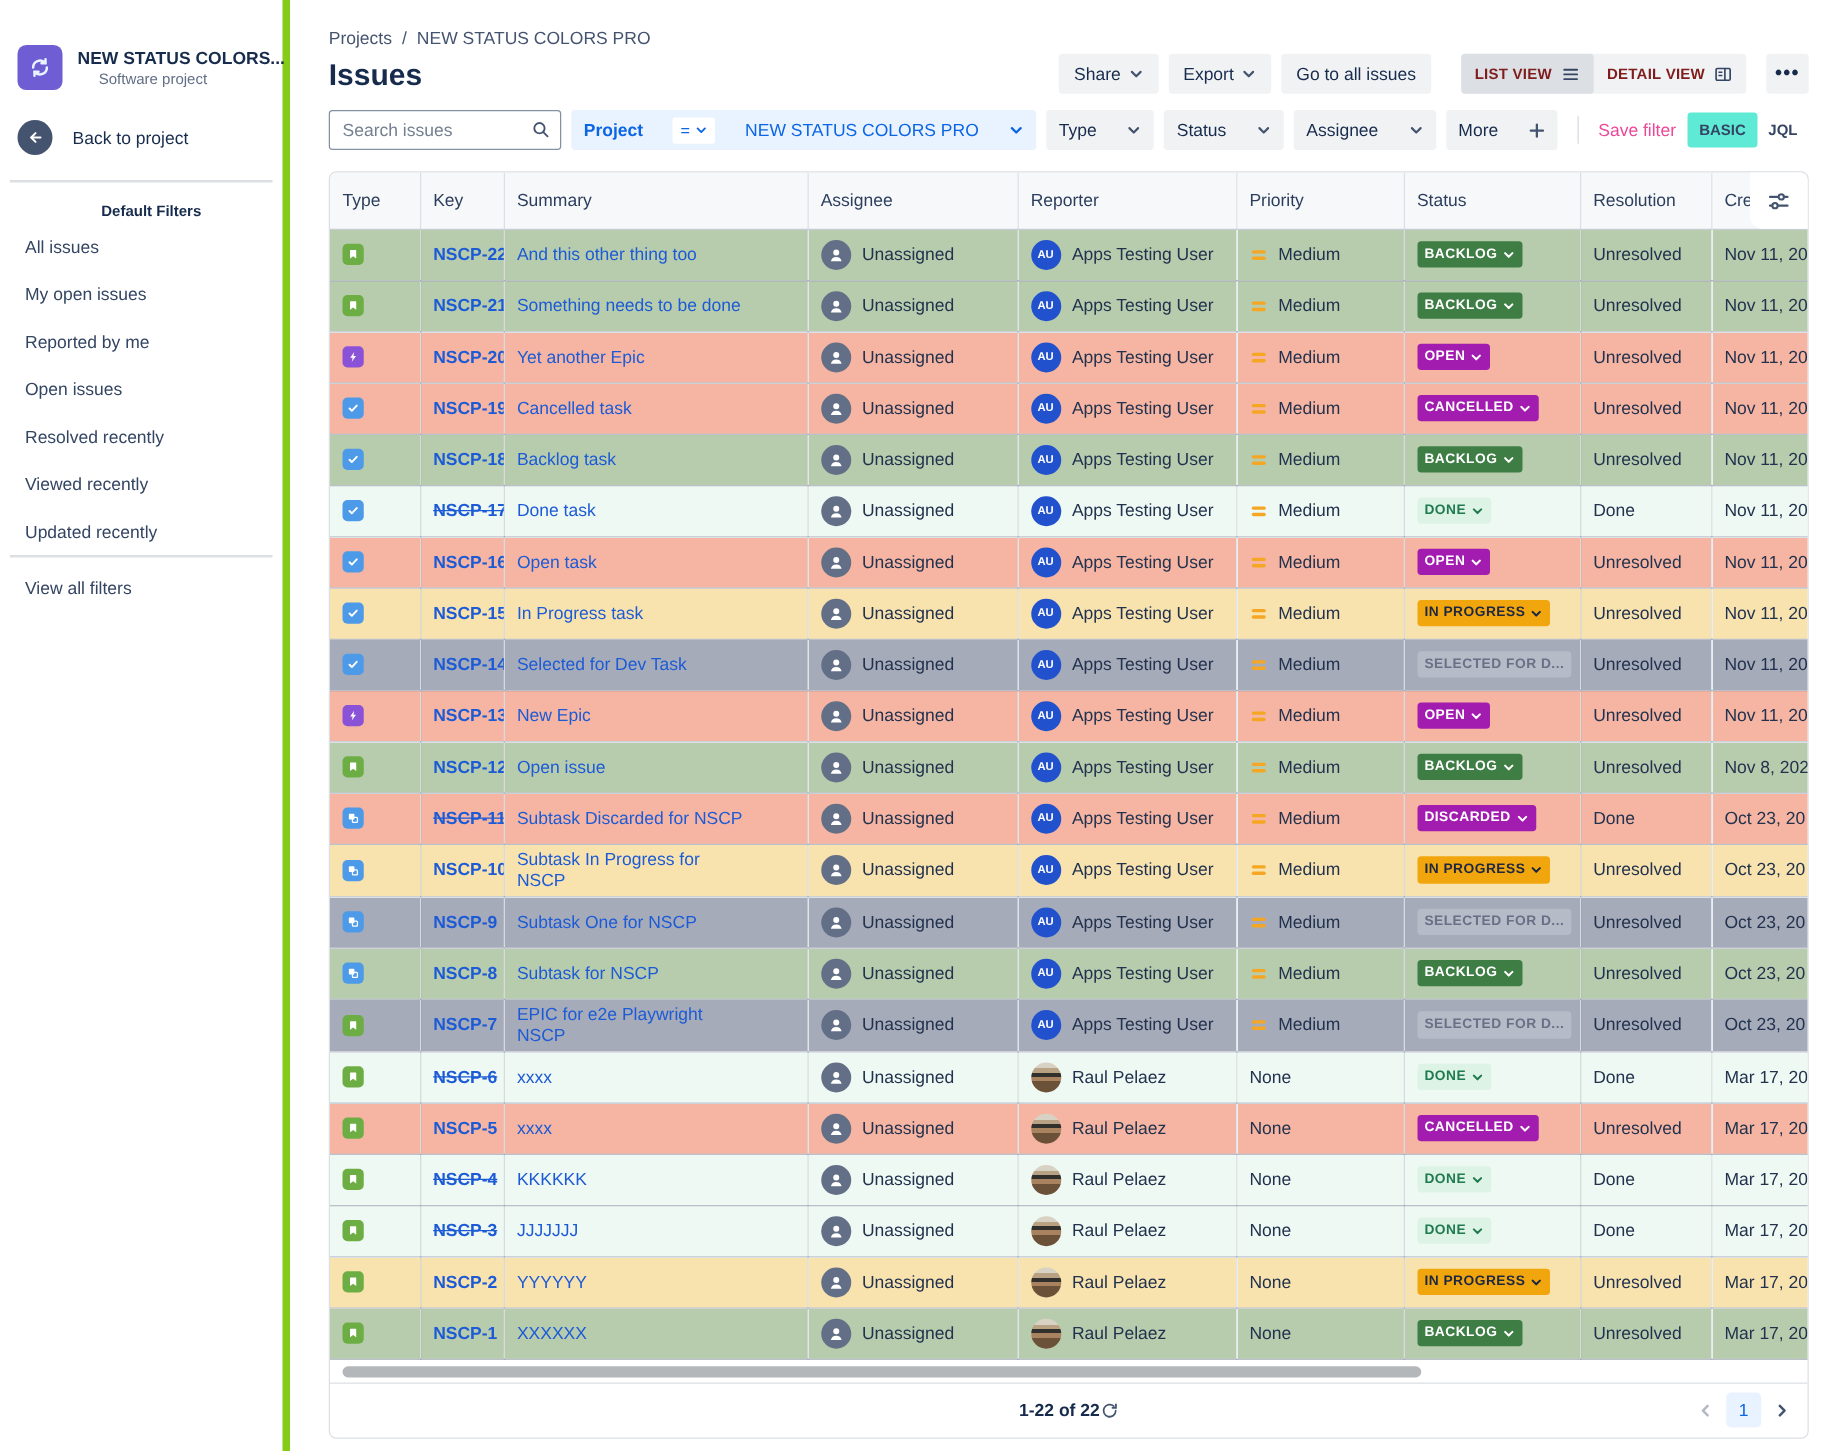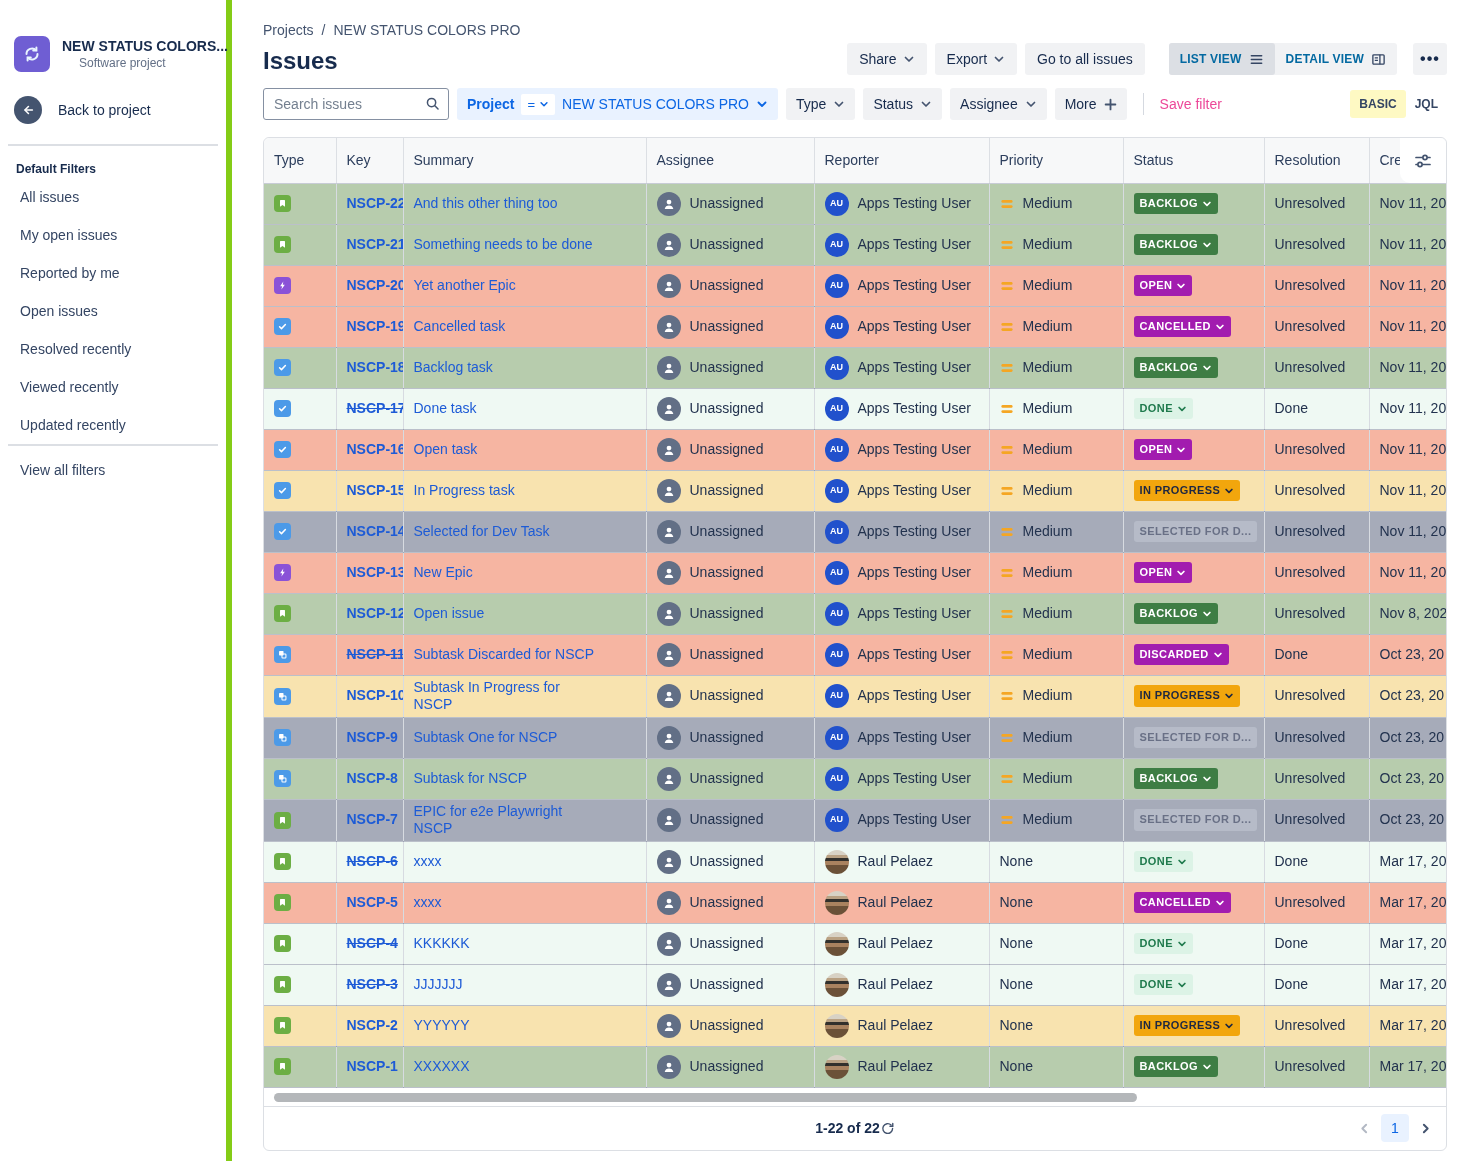--- a/index.html
+++ b/index.html
@@ -12,53 +12,53 @@
 
   
   .sidebar { width:232px; min-width:232px; border-right:6px solid #84cc16; padding-top:36px; }
   .proj { display:flex; gap:12px; align-items:center; padding:0 14px; }
   .proj-icon { width:36px; height:36px; border-radius:7px; background:#6f5ed3; display:flex; align-items:center; justify-content:center; flex:none; }
   .proj-name { font-size:14px; font-weight:700; white-space:nowrap; }
   .proj-type { font-size:12px; color:#626F86; margin-top:2px;margin-left:17px; }
   .back { display:flex; gap:16px; align-items:center; padding:0 14px; margin:24px 0 20px; cursor:pointer; font-size:14px; }
   .back-circle { width:28px; height:28px; border-radius:50%; background:#44546F; display:flex; align-items:center; justify-content:center; flex:none; }
   .side-divider { border:none; border-top:2px solid #DCDFE4; margin:0 8px; }
-  .filters-head { font-size:12px; font-weight:700; margin:16px 0 2px 16px; }
+  .filters-head { font-size:12px; font-weight:700; margin:16px 0 2px 16px;text-align:center; }
   .side-item { padding:11px 8px 11px 20px; font-size:14px; color:#344563; cursor:pointer; }
   .view-all { padding:16px 8px 12px 20px; font-size:14px; color:#344563; cursor:pointer; }
 
   
   .main { flex:1; min-width:0; }
   .page-head { display:flex; justify-content:space-between; align-items:flex-start; padding:22px 16px 0 31px; }
   .crumbs { font-size:14px; color:#44546F; display:flex; gap:8px; }
   .crumb { cursor:pointer; }
   .page-title { font-size:24px; font-weight:700; margin-top:9px; }
   .actions { display:flex; gap:8px; margin-top:21px; align-items:center; }
   .btn { height:32px; display:flex; align-items:center; gap:6px; padding:0 12px; background:#F1F2F4; border-radius:3px; font-size:14px; font-weight:500; cursor:pointer; white-space:nowrap; }
   .seg-group { display:flex; background:#F1F2F4; border-radius:3px; height:32px; align-items:center; margin-left:16px; }
-  .seg { display:flex; align-items:center; gap:7px; height:32px; padding:0 11px; font-size:12px; font-weight:700; color:#0369a1; border-radius:3px; cursor:pointer; letter-spacing:.2px; }
+  .seg { display:flex; align-items:center; gap:7px; height:32px; padding:0 11px; font-size:12px; font-weight:700; color:#7f1d1d; border-radius:3px; cursor:pointer; letter-spacing:.2px; }
   .seg.active { background:#DCDFE4; }
   .dots-btn { width:34px; height:32px; background:#F1F2F4; border-radius:3px; display:flex; align-items:center; justify-content:center; font-weight:700; font-size:16px; letter-spacing:1px; cursor:pointer; margin-left:8px; }
 
   
   .filterbar { display:flex; align-items:center; gap:8px; padding:13px 16px 0 31px; }
   .search-wrap { position:relative; }
   .search { width:186px; height:32px; border:1px solid #8590A2; border-radius:3px; padding:0 32px 0 10px; font-size:14px; font-family:inherit; color:#172B4D; outline:none; }
   .search::placeholder { color:#737F8F; }
   .search-ic { position:absolute; right:9px; top:8px; }
-  .chip { height:32px; display:flex; align-items:center; gap:7px; padding:0 10px; border-radius:3px; background:#F1F2F4; font-size:14px; cursor:pointer; white-space:nowrap; }
+  .chip { height:32px; display:flex; align-items:center; gap:24px; padding:0 10px; border-radius:3px; background:#F1F2F4; font-size:14px; cursor:pointer; white-space:nowrap; }
   .chip-blue { background:#E9F2FF; color:#0C66E4; }
   .chip-blue .chip-label { font-weight:700; }
   .op-box { background:#fff; border-radius:2px; padding:3px 6px; display:flex; align-items:center; gap:4px; font-size:13px; }
   .chip-value { font-weight:500; }
   .vdiv { width:1px; height:22px; background:#D5D9E0; margin:0 8px; }
   .save-filter { color:#ec4899; font-size:14px; cursor:pointer; white-space:nowrap; }
   .mode { margin-left:auto; display:flex; align-items:center; }
   .mode-opt { font-size:12px; font-weight:700; color:#344563; padding:7px 9px; border-radius:3px; cursor:pointer; }
-  .mode-opt.active { background:#fef9c3; }
+  .mode-opt.active { background:#5eead4; }
 
   
   .card { margin:17px 16px 0 31px; width:1184px; border:1px solid #DCDFE4; border-radius:6px; position:relative; background:#fff; }
   .table-clip { overflow:hidden; border-radius:6px 6px 0 0; }
   table { width:1225px; table-layout:fixed; border-collapse:collapse; font-size:14px; color:#22324E; }
   th { background:#F7F8F9; height:45px; text-align:left; font-weight:500; color:#2C3E5D; padding:0 10px; border-bottom:1px solid #C8CCD6; border-right:1px solid #DCDFE4; cursor:pointer; white-space:nowrap; overflow:hidden; }
   th:last-child { border-right:none; }
   td { height:41px; padding:3px 10px; border-bottom:1px solid rgba(9,30,66,.28); border-right:1px solid rgba(9,30,66,.16); vertical-align:middle; white-space:nowrap; overflow:hidden; line-height:1.25; }
   td:last-child { border-right:none; }
   td.wrapcell { white-space:pre-line; }

